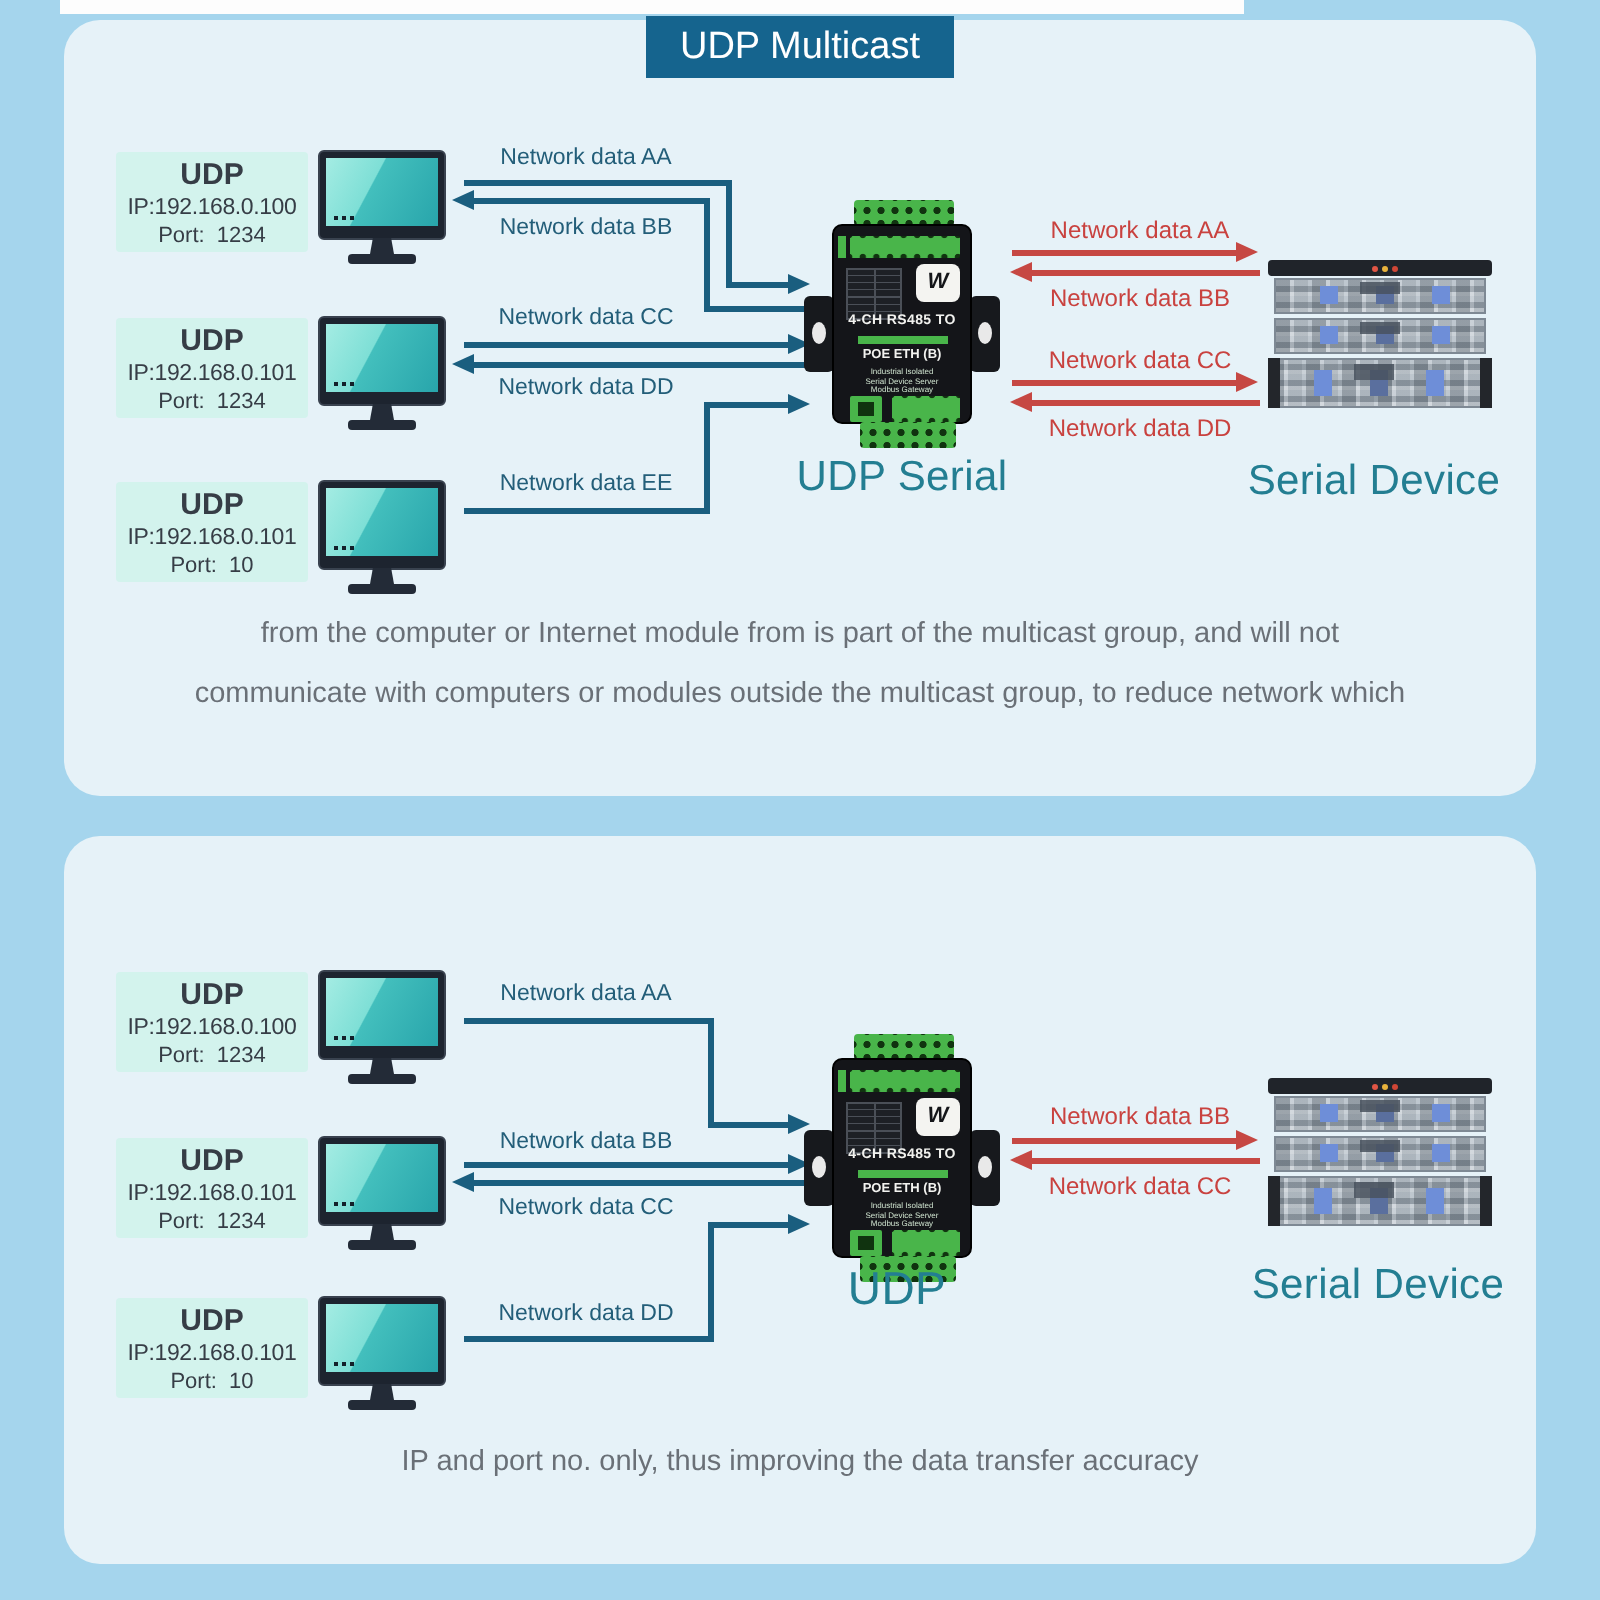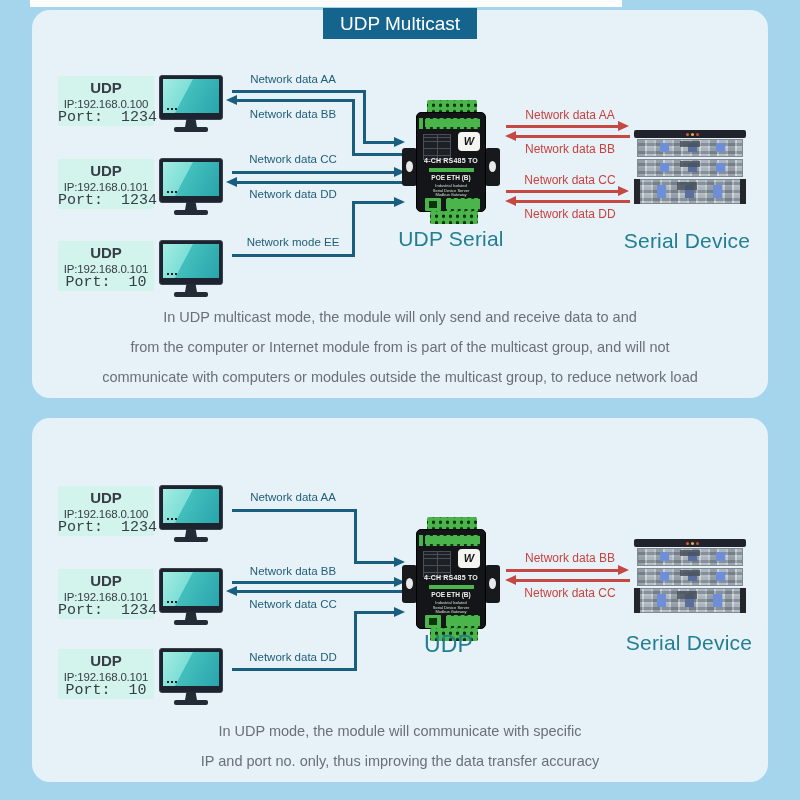--- a/index.html
+++ b/index.html
@@ -6,21 +6,21 @@
   .page{position:relative;width:800px;height:800px;background:#a5d5ed;overflow:hidden;
         font-family:"Liberation Sans",sans-serif;padding-left:27px;}
   .white-strip{position:absolute;left:30px;top:0;width:592px;height:7px;background:#fdfdfd;}
   .panel{position:absolute;left:32px;width:736px;background:#e6f2f8;border-radius:18px;}
   .title-box{position:absolute;background:#15648e;color:#ffffff;font-size:19px;font-weight:500;
              text-align:center;}
   .comp-label{position:absolute;width:96px;height:50px;background:#d3f3ed;color:#363d46;
               text-align:center;border-radius:2px;}
   .comp-label .l1{font-size:15px;font-weight:600;line-height:19px;padding-top:2px;}
   .comp-label .l2{font-size:11.5px;line-height:14px;letter-spacing:-0.2px;}
-  .comp-label .l3{font-size:15px;line-height:14px;white-space:pre;font-family:Liberation Mono, monospace;}
+  .comp-label .l3{font-size:11px;line-height:14px;white-space:pre;}
   .monitor{position:absolute;width:64px;height:58px;}
   .mon-frame{position:absolute;left:0;top:0;width:64px;height:45px;background:#1d242f;
              border:1px solid #39424f;border-radius:3px;box-sizing:border-box;}
   .mon-screen{position:absolute;left:3px;top:3px;width:56px;height:34px;
               background:linear-gradient(118deg,#a4ece3 0%,#7edfd6 40%,#43bfbd 41%,#28a5ab 100%);}
   .mon-dots{position:absolute;left:4px;bottom:3px;width:2px;height:2px;background:#13202a;
             box-shadow:4px 0 0 #13202a,8px 0 0 #13202a;}
   .mon-neck{position:absolute;left:26px;top:44px;width:12px;height:8px;background:#232b37;
             clip-path:polygon(12% 0,88% 0,100% 100%,0 100%);}
   .mon-base{position:absolute;left:15px;top:52px;width:34px;height:5px;background:#232b37;border-radius:2px;}
@@ -159,21 +159,21 @@
   <div class="net-label" style="left:231px;top:153px;">Network data CC</div>
 
   <div class="ar lb" style="left:226px;top:177px;"></div>
   <div class="hl blue-bg" style="left:237px;top:181px;width:181px;"></div>
   <div class="net-label" style="left:231px;top:188px;">Network data DD</div>
 
   <div class="hl blue-bg" style="left:232px;top:254px;width:123px;"></div>
   <div class="vl blue-bg" style="left:352px;top:203px;height:54px;"></div>
   <div class="hl blue-bg" style="left:352px;top:201px;width:42px;"></div>
   <div class="ar rb" style="left:394px;top:197px;"></div>
-  <div class="net-label" style="left:231px;top:236px;">Network mode EE</div>
+  <div class="net-label" style="left:231px;top:236px;">Network data EE</div>
 
   <div class="device" style="left:402px;top:100px;">
     <div class="dv-ear" style="left:0;">
         <div class="dv-hole"></div>
       </div>
     <div class="dv-ear" style="right:0;">
         <div class="dv-hole"></div>
       </div>
     <div class="dv-screws dv-top"></div>
     <div class="dv-body">
@@ -216,23 +216,22 @@
       </div>
     <div class="rk-unit u1"></div>
     <div class="rk-unit u2"></div>
     <div class="rk-unit u3"></div>
     <div class="rk-rail rl"></div>
     <div class="rk-rail rr"></div>
   </div>
   <div class="caption" style="left:617px;top:229px;width:140px;">Serial Device</div>
 
   <div class="desc" style="left:40px;top:302px;width:720px;">
-    <div>In UDP multicast mode, the module will only send and receive data to and</div>
     <div>from the computer or Internet module from is part of the multicast group, and will not</div>
-    <div>communicate with computers or modules outside the multicast group, to reduce network load</div>
+    <div>communicate with computers or modules outside the multicast group, to reduce network which</div>
   </div>
 
   <div class="panel" style="top:418px;height:364px;"></div>
 
   <div class="comp-label" style="left:58px;top:486px;">
     <div class="l1">UDP</div>
     <div class="l2">IP:192.168.0.100</div>
     <div class="l3">Port:  1234</div>
   </div>
   <div class="monitor" style="left:159px;top:485px;">
@@ -334,16 +333,15 @@
       </div>
     <div class="rk-unit u1"></div>
     <div class="rk-unit u2"></div>
     <div class="rk-unit u3"></div>
     <div class="rk-rail rl"></div>
     <div class="rk-rail rr"></div>
   </div>
   <div class="caption" style="left:619px;top:631px;width:140px;">Serial Device</div>
 
   <div class="desc" style="left:60px;top:716px;width:680px;">
-    <div>In UDP mode, the module will communicate with specific</div>
     <div>IP and port no. only, thus improving the data transfer accuracy</div>
   </div>
 </div>
 
 </body></html>

